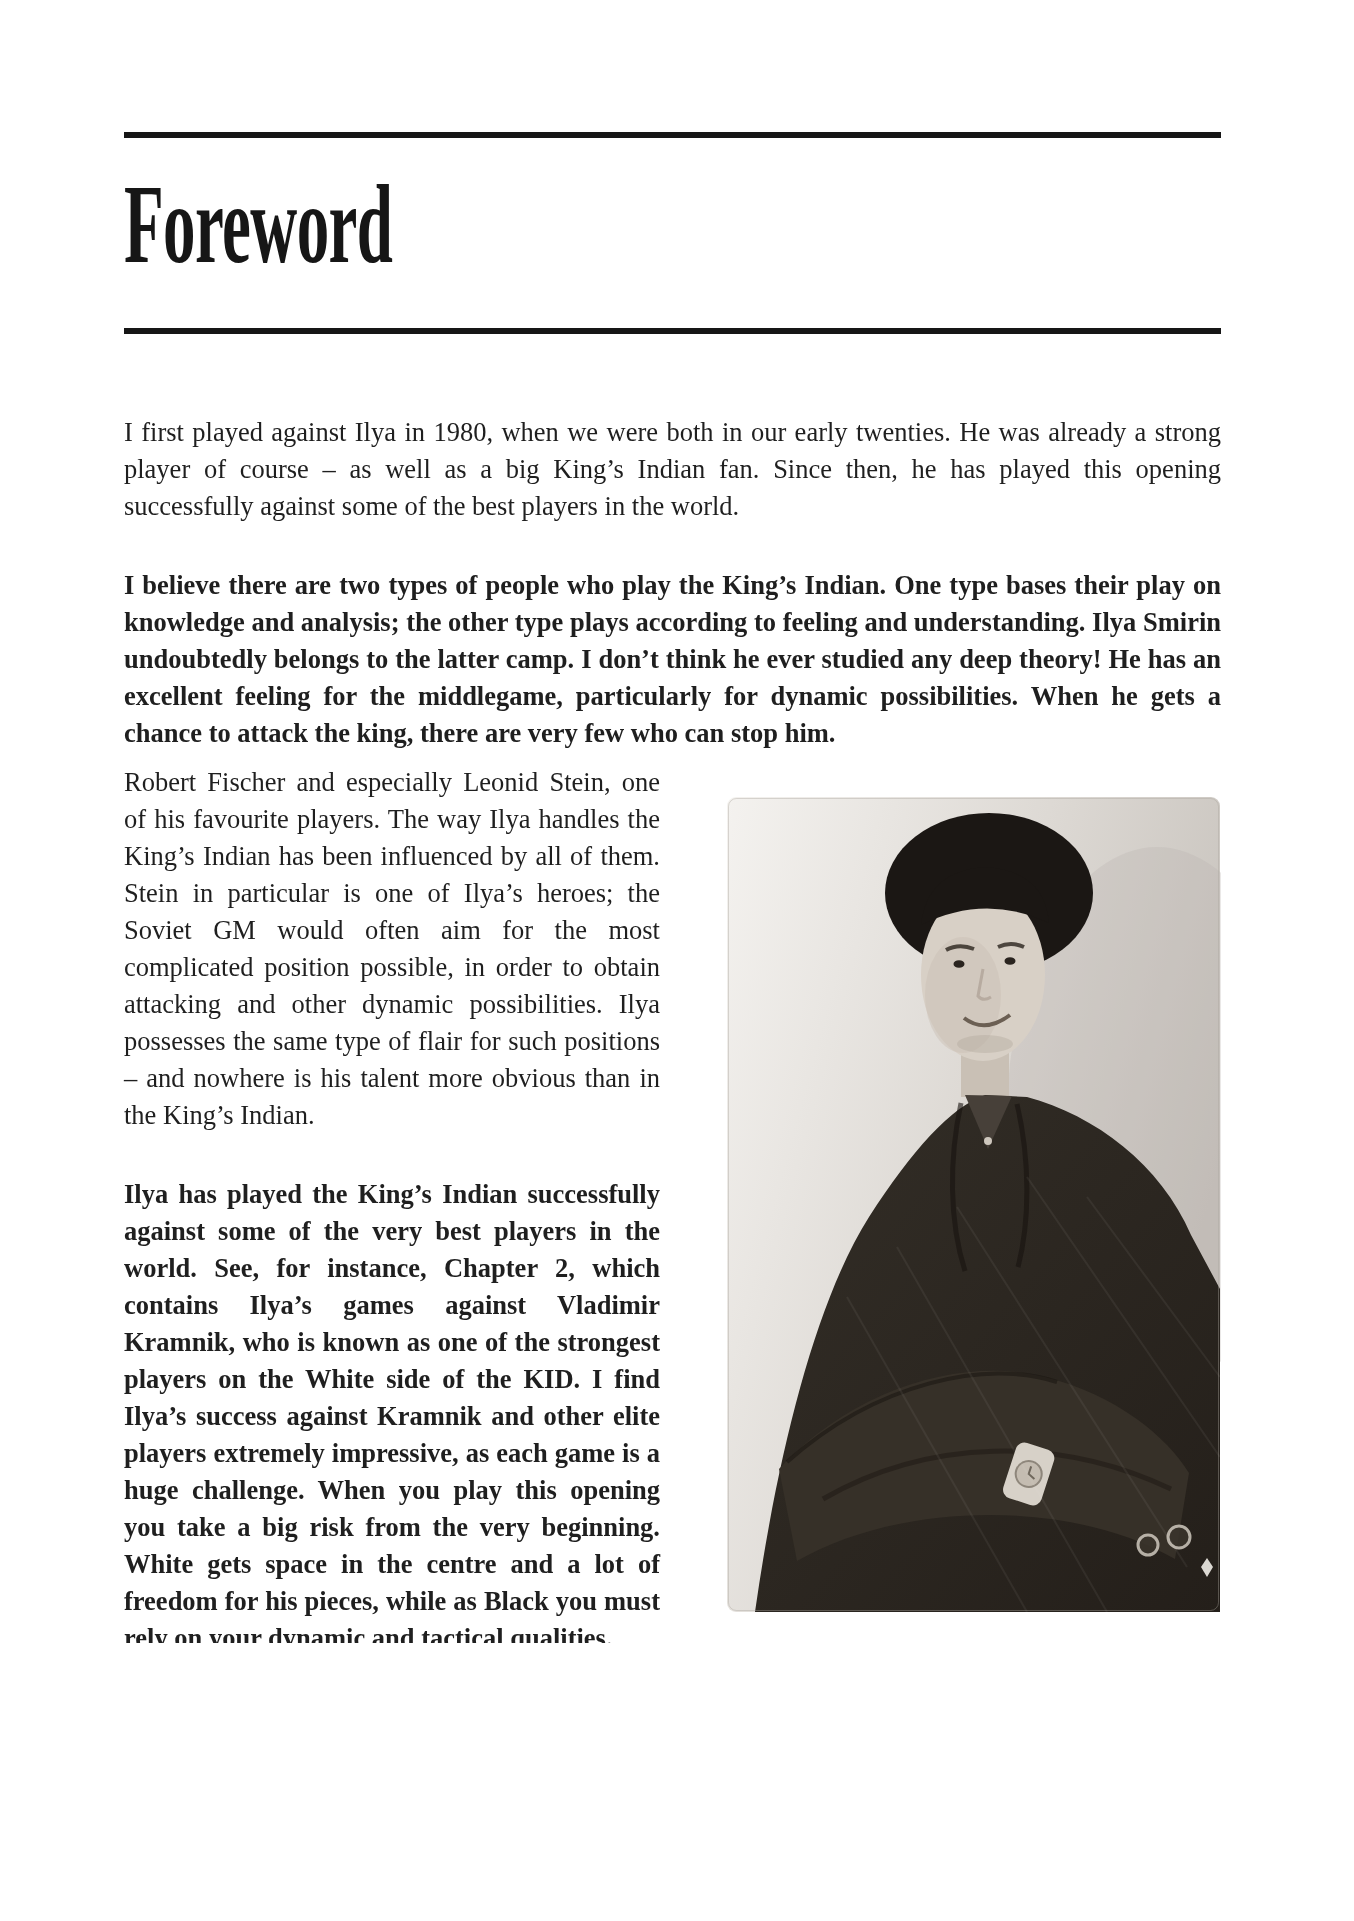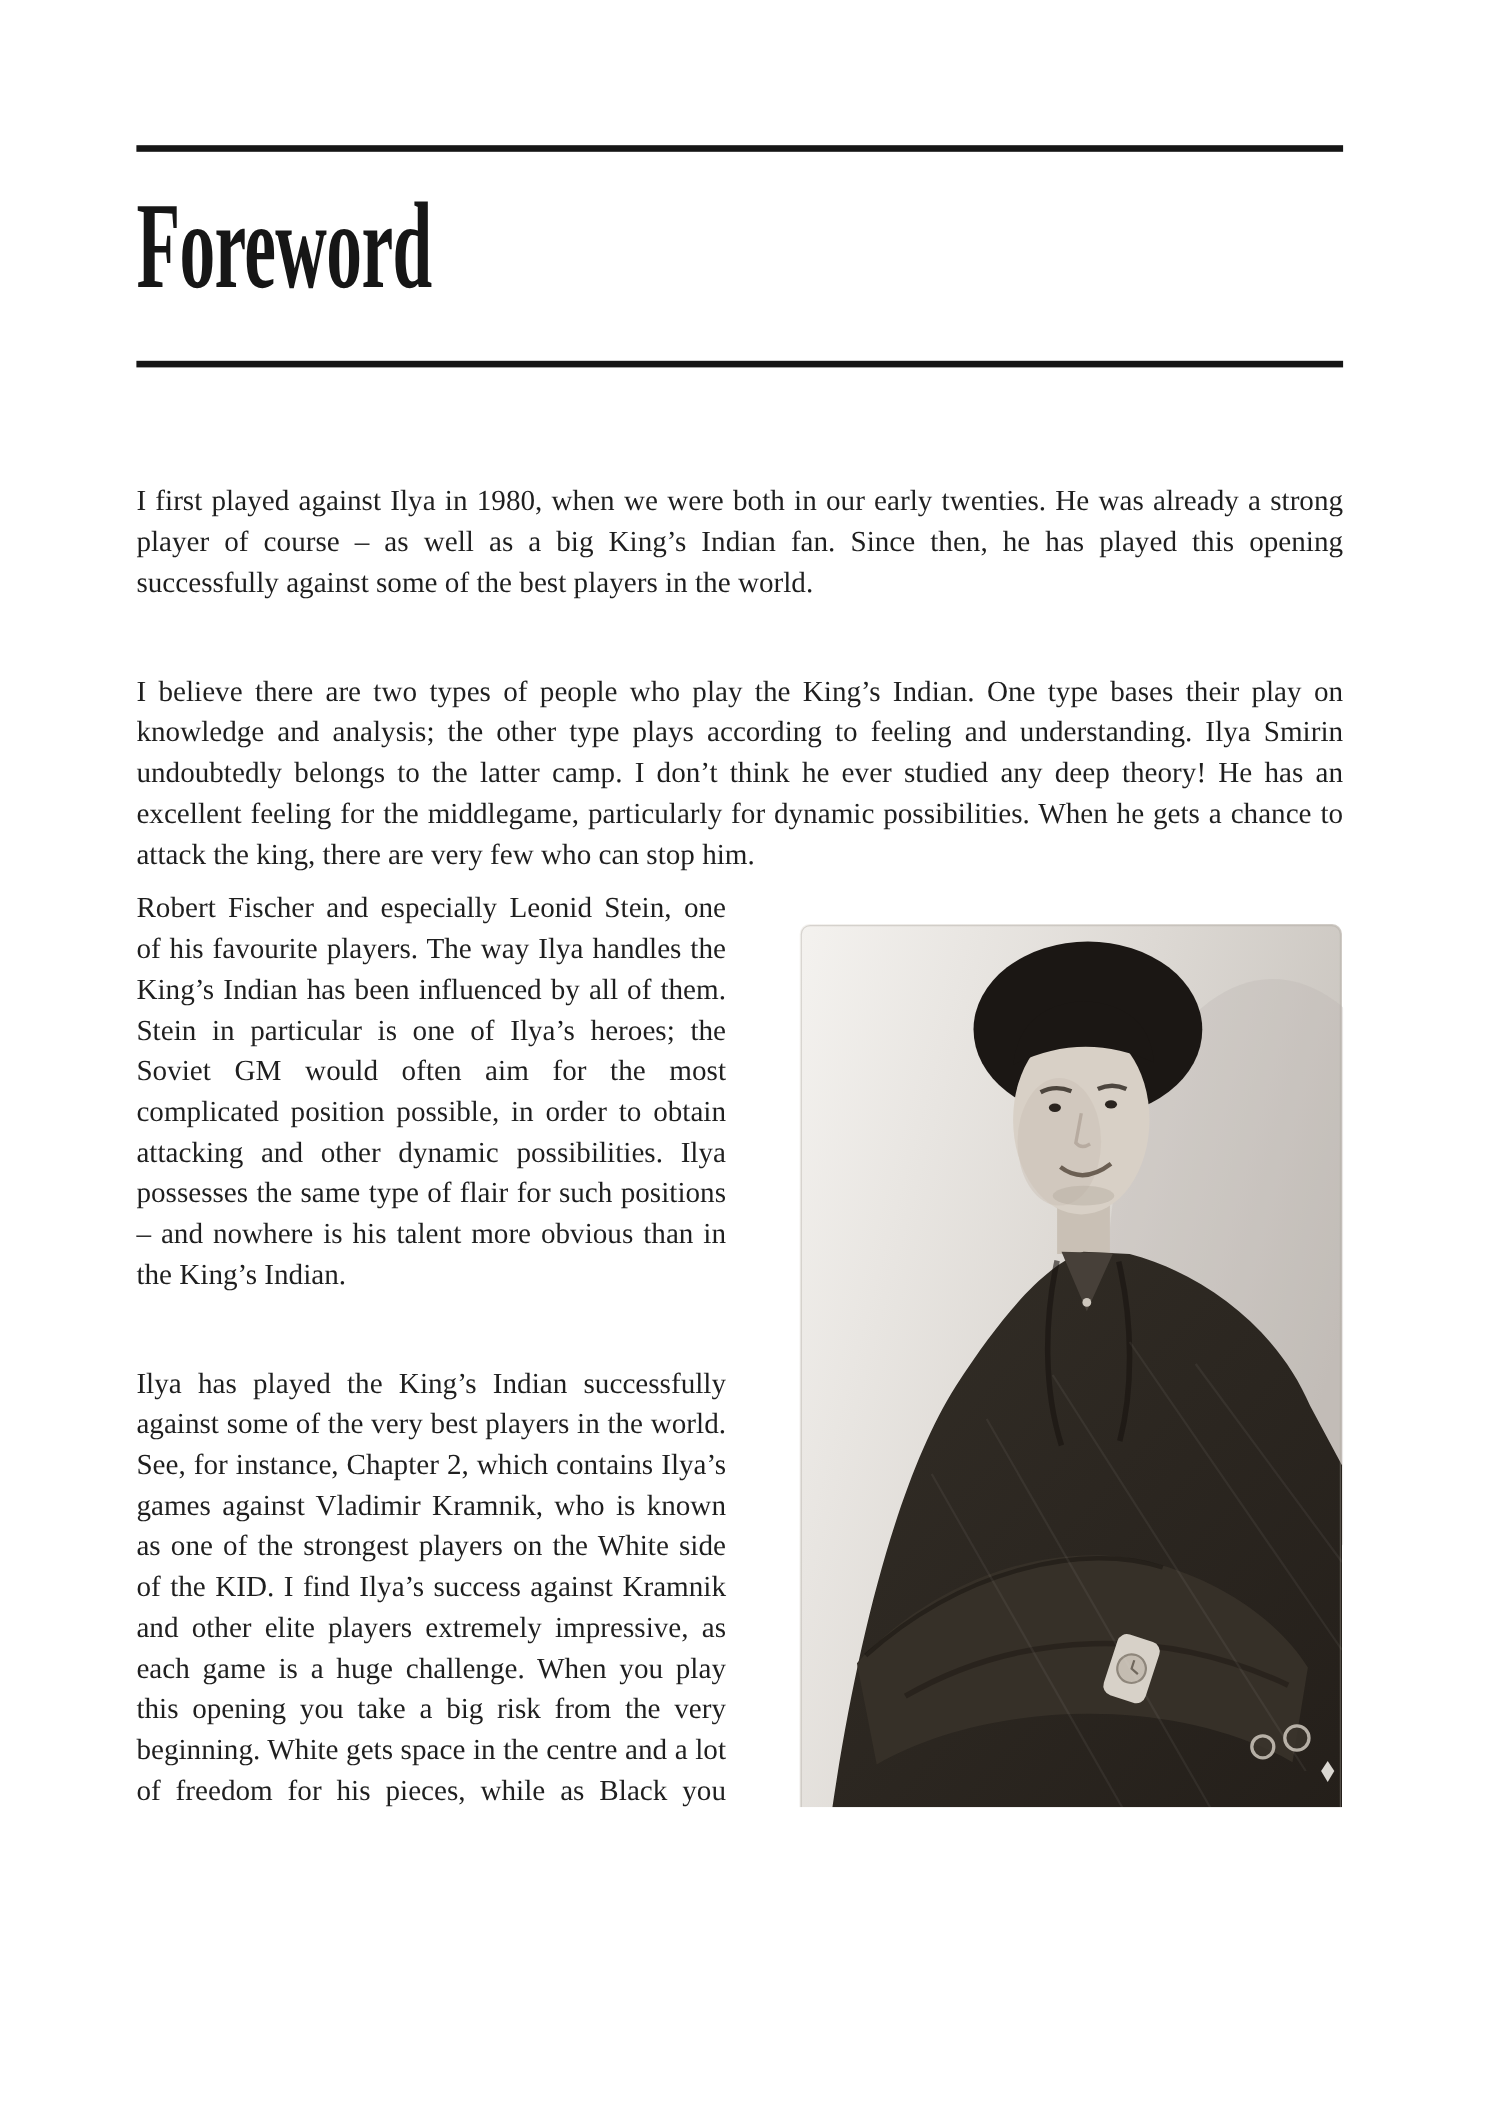--- a/index.html
+++ b/index.html
@@ -26,27 +26,27 @@
     line-height: 112px;
     font-weight: bold;
     letter-spacing: -1px;
     transform: scaleX(0.58);
     transform-origin: left center;
     white-space: nowrap;
     color: #161616;
   }
   .content {
     margin: 0 133px 0 124px;   
-    padding-top: 103px;
+    padding-top: 80px;
     font-size: 26.5px;
     line-height: 37px;
     text-align: justify;
   }
   .content p { margin: 0; }
-  .content p.spaced { margin-top: 62px; }
+  .content p.spaced { margin-top: 42px; font-weight: bold; }
   .content p.joined { margin-top: 12px; }
   p.force-justify { text-align-last: justify; }
   figure.photo-float {
     float: right;
     width: 495px;
     margin: 0 0 0 66px;
     padding: 45px 0 0 0;
   }
   figure.photo-float svg { display: block; width: 495px; height: 815px; }
 </style>

